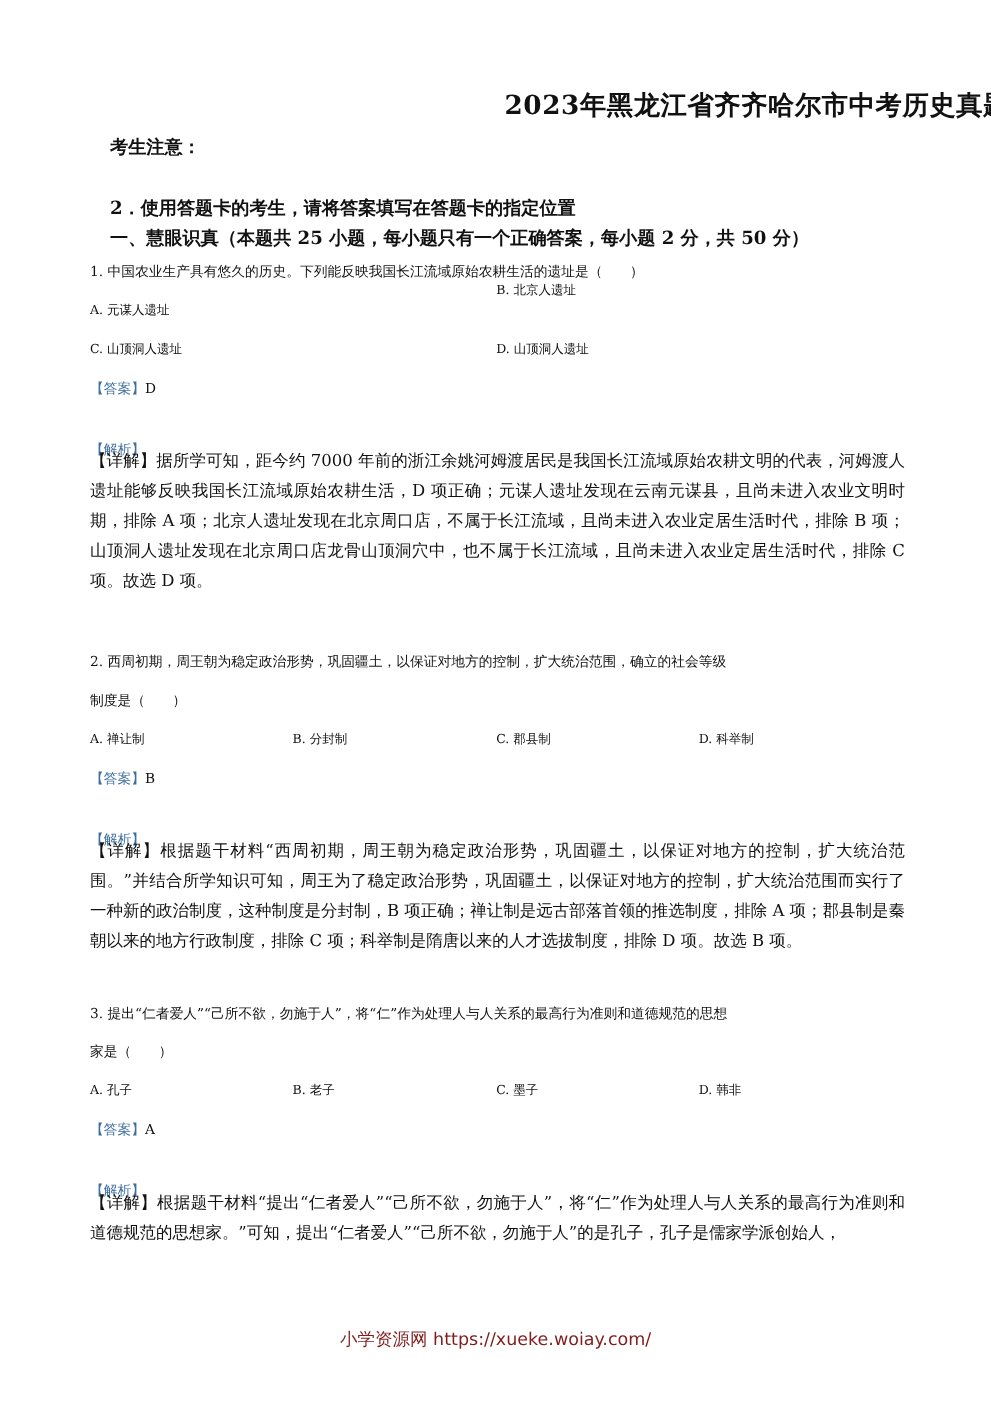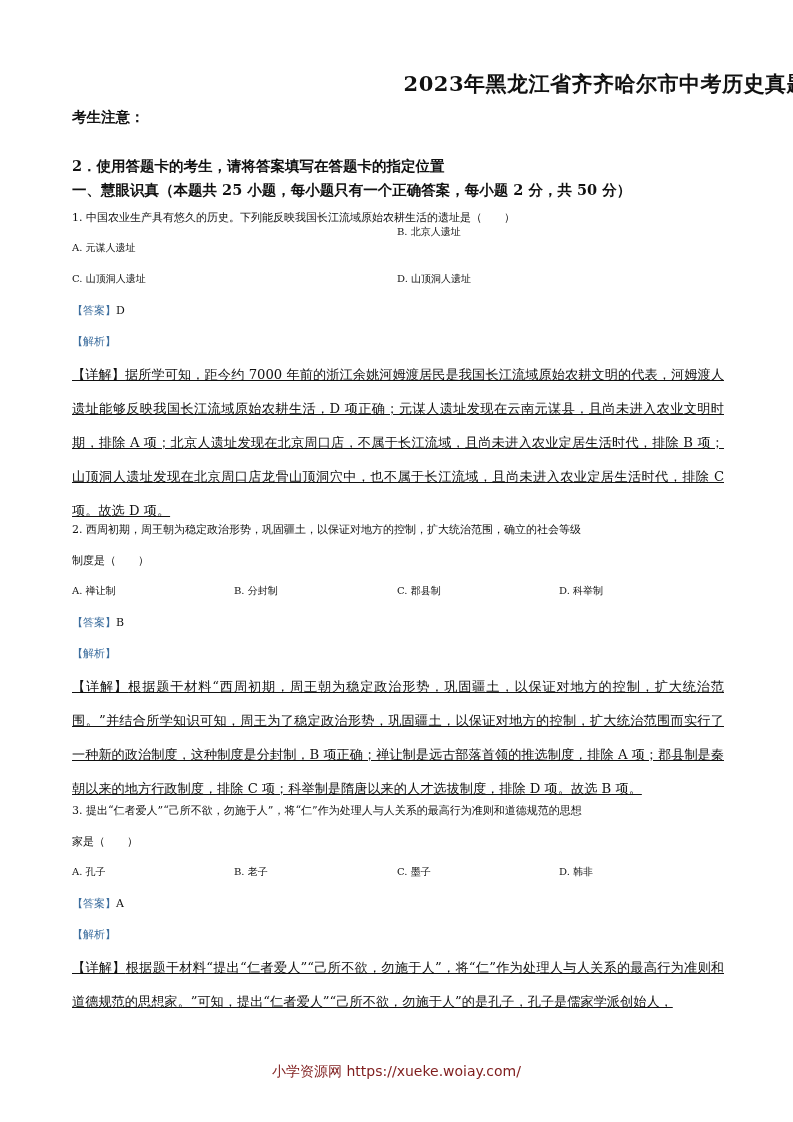--- a/index.html
+++ b/index.html
@@ -2,25 +2,25 @@
 <html><head>
   <meta charset="utf-8">
   <style>
     html, body { margin: 0; padding: 0; background: #ffffff; }
     body { width: 793px; height: 1122px; position: relative; overflow: hidden;
       font-family: "DejaVu Serif", "Liberation Serif", serif; color: #111; }
     .page { position: absolute; left: 0; top: 0; width: 793px; height: 1122px; }
     .title { position: absolute; top: 70px; left: 15px; width: 793px; text-align: right;
       font-size: 21px; font-weight: bold; letter-spacing: 0.5px; }
     .line { position: absolute; left: 72px; width: 650px; white-space: nowrap; font-size: 11px; }
-    .bold { font-weight: bold; font-size: 14.5px; }
-    .label { color: #3d6e9e; }
+    .bold { font-weight: bold; font-size: 14.5px; margin-left: 16px; }
+    .label { color: #3d6e9e; margin-top: 18px; }
     .opt { position: absolute; white-space: nowrap; font-size: 10px; }
-    .para { position: absolute; left: 72px; width: 652px; font-size: 13.2px; line-height: 34px;
-      text-align: justify; text-decoration: underline; }
+    .para { position: absolute; left: 72px; width: 652px; font-size: 13.2px; line-height: 24px;
+      text-align: justify; }
     .footer { position: absolute; top: 1063px; left: 0; width: 793px; text-align: center;
       font-family: "DejaVu Sans", sans-serif; font-size: 14px; color: #7f1d1d; }
   </style>
 </head>
 <body>
 
 <div class="page">
   <div class="title">2023年黑龙江省齐齐哈尔市中考历史真题</div>
 
   <div class="line bold" style="top:108px">考生注意：</div>

